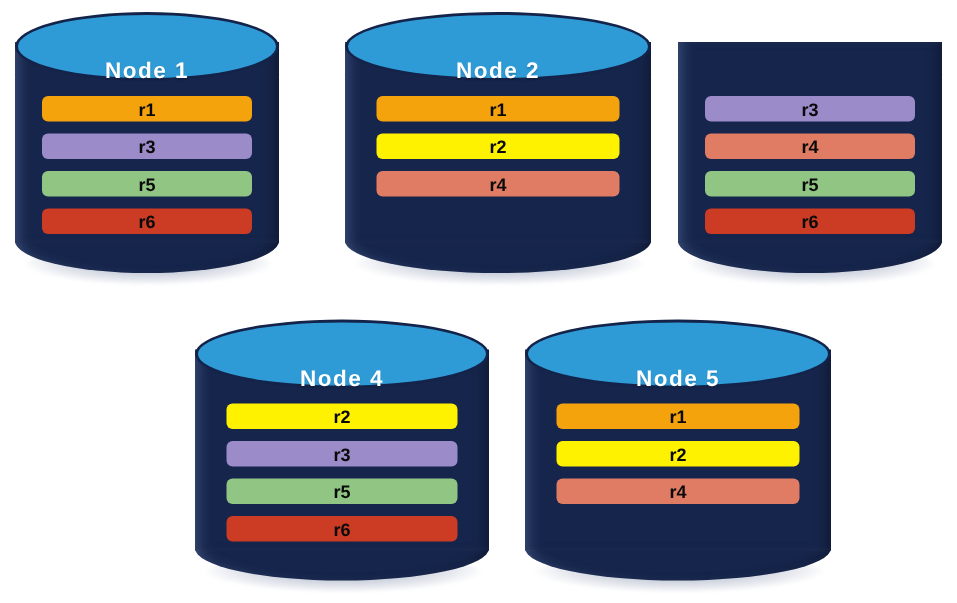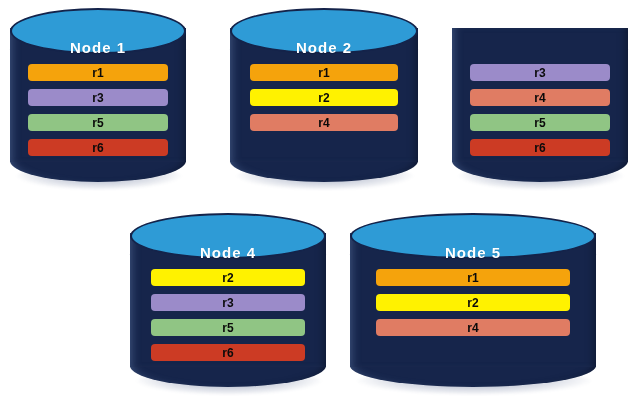--- a/index.html
+++ b/index.html
@@ -134,21 +134,21 @@
           <span>r3</span>
         </div>
         <div class="row-bar" style="background: rgb(144, 197, 132);">
           <span>r5</span>
         </div>
         <div class="row-bar" style="background: rgb(204, 59, 36);">
           <span>r6</span>
         </div>
       </div>
     </div>
-    <div class="node" style="left: 230px; top: 8px; width: 188px; height: 180px;">
+    <div class="node" style="left: 230px; top: 8px; width: 204px; height: 180px;">
       <div class="cyl-shadow"></div>
       <div class="cyl-body"></div>
       <div class="cyl-body-rect"></div>
       <div class="cyl-top">
         <span class="node-label">Node  2</span>
       </div>
       <div class="rows">
         <div class="row-bar" style="background: rgb(245, 163, 12);">
           <span>r1</span>
         </div>
@@ -194,21 +194,21 @@
           <span>r3</span>
         </div>
         <div class="row-bar" style="background: rgb(144, 197, 132);">
           <span>r5</span>
         </div>
         <div class="row-bar" style="background: rgb(204, 59, 36);">
           <span>r6</span>
         </div>
       </div>
     </div>
-    <div class="node" style="left: 350px; top: 213px; width: 204px; height: 180px; padding-left: 42px;">
+    <div class="node" style="left: 350px; top: 213px; width: 204px; height: 180px;">
       <div class="cyl-shadow"></div>
       <div class="cyl-body"></div>
       <div class="cyl-body-rect"></div>
       <div class="cyl-top">
         <span class="node-label">Node  5</span>
       </div>
       <div class="rows">
         <div class="row-bar" style="background: rgb(245, 163, 12);">
           <span>r1</span>
         </div>

